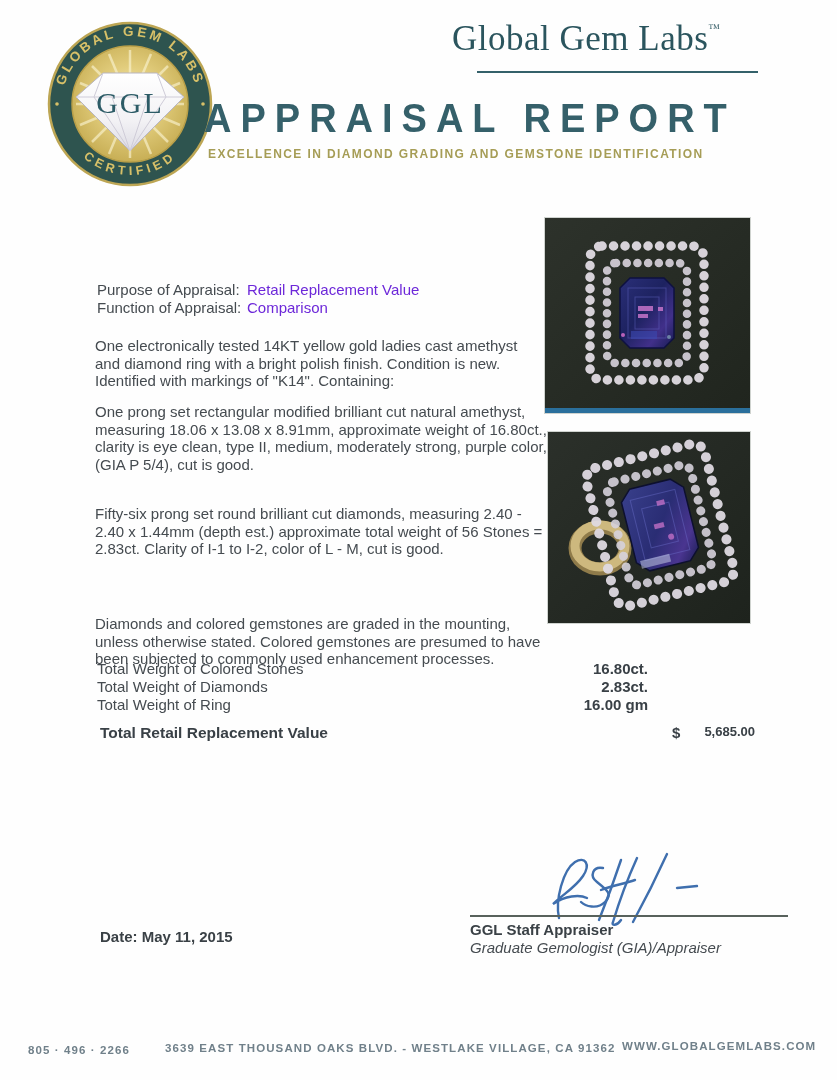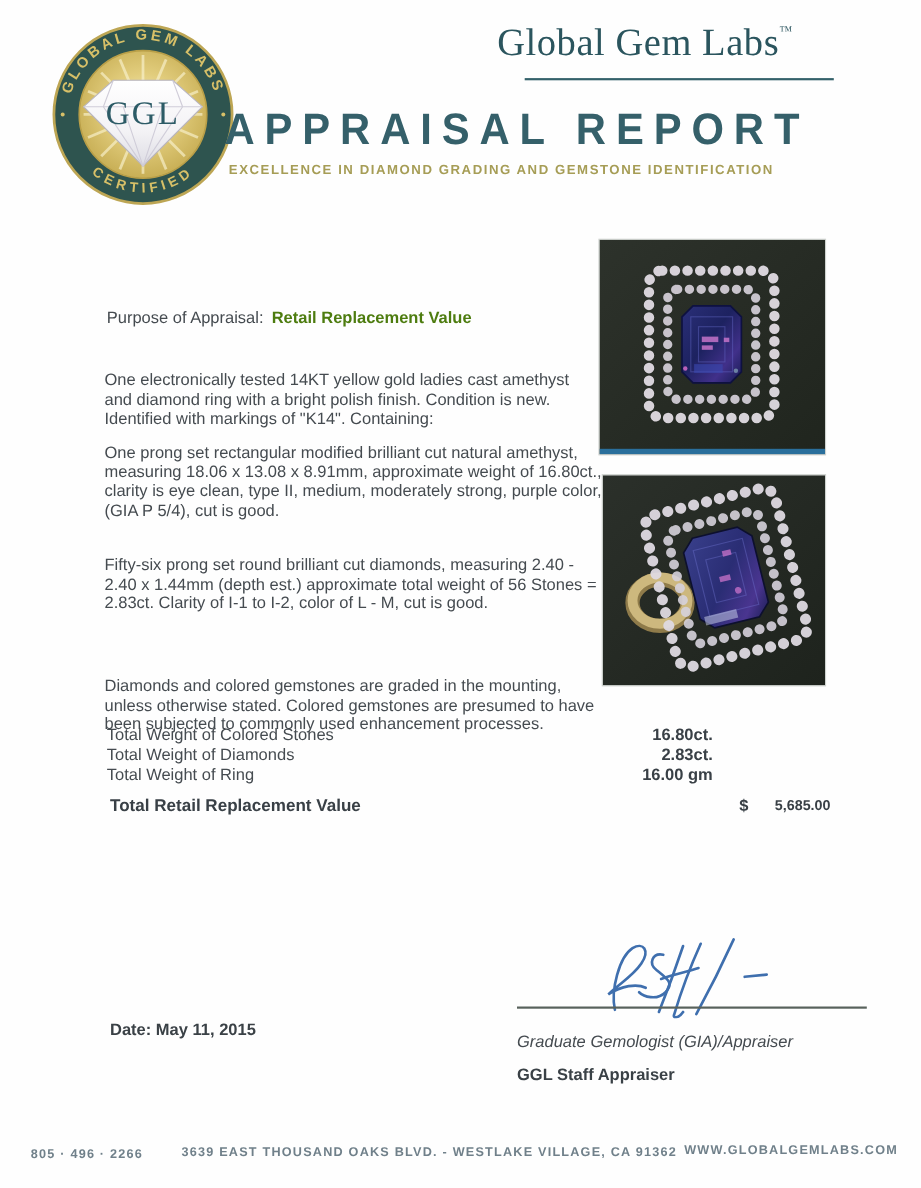--- a/index.html
+++ b/index.html
@@ -25,42 +25,42 @@
     letter-spacing:9px;white-space:nowrap;transform:scaleY(1.05);
   }
   .report-tagline{
     position:absolute;left:208px;top:147px;font-size:12px;font-weight:bold;color:#a69d56;
     letter-spacing:1.4px;white-space:nowrap;
   }
   
   .kv{position:absolute;left:97px;top:281px;font-size:15px;line-height:17.5px;}
   .kv-row{display:flex;}
   .kv-label{width:150px;color:#454b50;}
-  .kv-value{font-weight:bold;color:#4d7c0f;}
+  .kv-value{font-weight:normal;color:#6d28d9;}
   .para{position:absolute;left:95px;font-size:15px;line-height:17.6px;color:#454b50;}
   .p1{top:337px;width:450px;}
   .p2{top:403px;width:462px;}
   .p3{top:505px;width:455px;}
   .p4{top:591px;width:458px;margin-top:24px;}
   
   .totals{position:absolute;left:97px;top:660px;width:460px;font-size:15px;line-height:17.8px;}
   .tot-row{position:relative;}
   .tot-label{color:#454b50;}
   .tot-value{position:absolute;top:0;right:-91px;width:120px;text-align:right;font-weight:bold;color:#394046;}
   .grand-label{position:absolute;left:100px;top:724px;font-size:15.5px;font-weight:bold;color:#394046;}
   .grand-currency{position:absolute;left:672px;top:724px;font-size:15px;font-weight:bold;color:#394046;}
   .grand-value{position:absolute;right:82px;top:724px;font-size:13px;font-weight:bold;color:#394046;}
   
   .photo{position:absolute;box-shadow:0 0 0 1px #cfd3cf;}
   .photo1{left:545px;top:218px;width:205px;height:195px;}
   .photo2{left:548px;top:432px;width:202px;height:191px;}
   
   .sig-ink{position:absolute;left:545px;top:846px;width:210px;height:80px;}
   .sig-line{position:absolute;left:470px;top:915px;width:318px;height:2px;background:#58625c;}
-  .signer-name{position:absolute;left:470px;top:969px;font-size:15px;font-weight:bold;color:#3a4146;}
+  .signer-name{position:absolute;left:470px;top:921px;font-size:15px;font-weight:bold;color:#3a4146;}
   .signer-title{position:absolute;left:470px;top:939px;font-size:15px;font-style:italic;color:#454b50;}
   .date-line{position:absolute;left:100px;top:928px;font-size:15px;font-weight:bold;color:#3a4146;}
   
   .footer-item{position:absolute;font-size:11.5px;font-weight:bold;color:#70808a;letter-spacing:1.1px;white-space:nowrap;}
   .f-phone{left:28px;top:1044px;}
   .f-address{left:165px;top:1042px;}
   .f-web{left:622px;top:1040px;}
 </style>
 </head>
 <body>
@@ -122,20 +122,24 @@
   </div>
   <div class="brand-rule"></div>
   <div class="report-title">APPRAISAL REPORT</div>
   <div class="report-tagline">EXCELLENCE IN DIAMOND GRADING AND GEMSTONE IDENTIFICATION</div>
 
   <div class="kv">
     <div class="kv-row">
       <span class="kv-label">Purpose of Appraisal:</span>
       <span class="kv-value">Retail Replacement Value</span>
     </div>
+    <div class="kv-row">
+      <span class="kv-label">Function of Appraisal:</span>
+      <span class="kv-value">Comparison</span>
+    </div>
   </div>
 
   <div class="para p1">One electronically tested 14KT yellow gold ladies cast amethyst and diamond ring with a bright polish finish. Condition is new.  Identified with markings of "K14".  Containing:</div>
   <div class="para p2">One prong set rectangular modified brilliant cut natural amethyst, measuring 18.06 x 13.08 x 8.91mm,  approximate weight of 16.80ct., clarity is eye clean, type II, medium, moderately strong, purple color, (GIA P 5/4), cut is good.</div>
   <div class="para p3">Fifty-six prong set round brilliant cut diamonds, measuring 2.40 - 2.40 x 1.44mm (depth est.) approximate total weight of 56 Stones = 2.83ct.  Clarity of I-1 to I-2, color of L - M, cut is good.</div>
   <div class="para p4">Diamonds and colored gemstones are graded in the mounting, unless otherwise stated. Colored gemstones are presumed to have been subjected to commonly used enhancement processes.</div>
 
   <div class="totals">
     <div class="tot-row">
       <span class="tot-label">Total Weight of Colored Stones</span>

